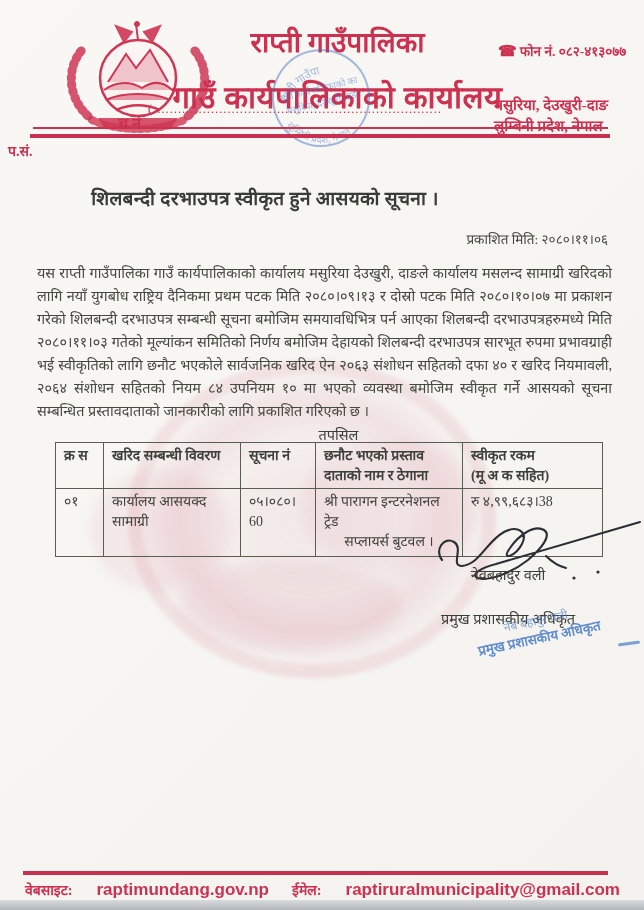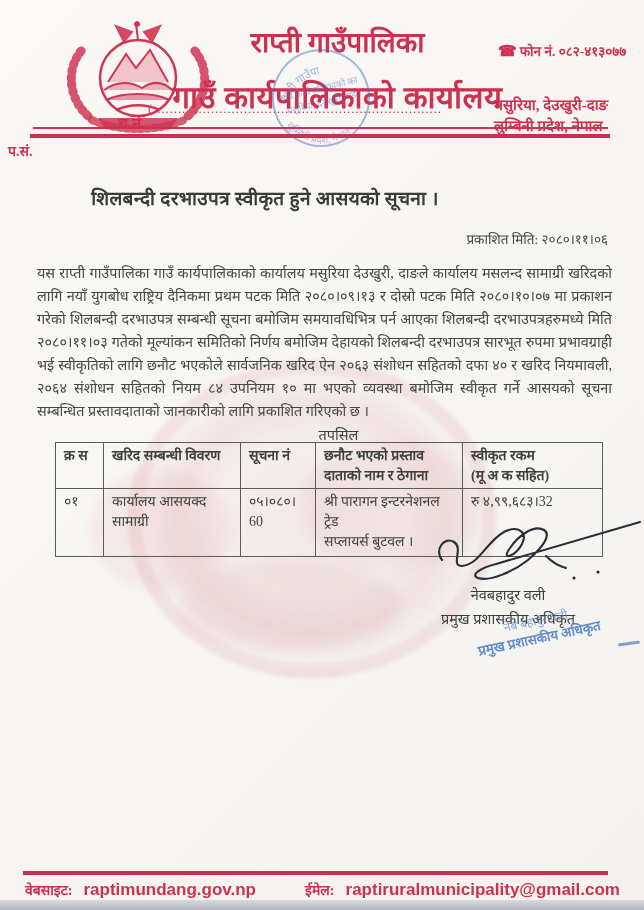--- a/index.html
+++ b/index.html
@@ -49,33 +49,33 @@
   table.sched th,table.sched td{
     border:1.5px solid #5a5d52;padding:3px 8px 2px 8px;vertical-align:top;text-align:left;
     font-size:14px;color:#3e4139;line-height:20px;
   }
   table.sched th{font-weight:bold;}
   td.tall{height:62px;}
   .cell-line{display:block;}
 
   
   .sig-svg{left:428px;top:516px;}
-  .sig-name{left:418px;top:584px;width:180px;text-align:center;font-size:14.5px;color:#3b3e36;}
+  .sig-name{left:418px;top:564px;width:180px;text-align:center;font-size:14.5px;color:#3b3e36;}
   .sig-desig{left:402px;top:608px;width:212px;text-align:center;font-size:14.5px;color:#3b3e36;}
   .sig-stamp{left:430px;top:612px;width:215px;transform:rotate(-12deg);color:#4a7bc8;opacity:0.85;text-align:center;}
   .sig-stamp .l1{font-size:12px;opacity:0.75;}
   .sig-stamp .l2{font-size:13.5px;font-weight:bold;}
   .sig-stamp-dash{left:618px;top:642px;width:22px;height:3px;background:#4a7bc8;opacity:0.7;border-radius:2px;transform:rotate(-8deg);}
 
   
   .footer-rule{left:23px;top:871px;width:585px;height:3.5px;background:#c92f4e;}
   .footer-row{left:25px;top:880px;width:595px;display:flex;justify-content:space-between;align-items:baseline;}
   .footer-item{white-space:nowrap;color:#cd3150;}
   .footer-label{font-size:14px;font-weight:bold;font-family:"Liberation Serif","DejaVu Serif",serif;}
-  .footer-value{font-size:17px;font-weight:bold;font-family:"Liberation Sans","DejaVu Sans",sans-serif;margin-left:11px;}
+  .footer-value{font-size:17px;font-weight:bold;font-family:"Liberation Sans","DejaVu Sans",sans-serif;margin-left:24px;}
   .bottom-strip{left:0;top:900px;width:644px;height:10px;background:linear-gradient(#d8dbde,#b1b6bb);}
 
   svg text{font-family:"Liberation Serif","DejaVu Serif",serif;}
 </style>
 </head>
 <body>
 
 <div class="page">
 
   <div class="abs wm-circle"></div>
@@ -172,23 +172,23 @@
         <span class="cell-line">स्वीकृत रकम</span>
         <span class="cell-line">(मू अ क सहित)</span>
       </th>
     </tr>
     <tr>
       <td class="tall">०१</td>
       <td class="tall">कार्यालय आसयक्द सामाग्री</td>
       <td class="tall">०५।०८०।60</td>
       <td class="tall">
         <span class="cell-line">श्री पारागन इन्टरनेशनल ट्रेड</span>
-        <span class="cell-line" style="">सप्लायर्स बुटवल ।</span>
+        <span class="cell-line" style="text-align:center">सप्लायर्स बुटवल ।</span>
       </td>
-      <td class="tall">रु ४,९९,६८३।32</td>
+      <td class="tall">रु ४,९९,६८३।38</td>
     </tr>
   </tbody>
     </table>
 
   <svg class="abs sig-svg" width="216" height="78" viewBox="0 0 216 78">
     <g stroke="#2b2e33" stroke-width="2.1" fill="none" stroke-linecap="round">
       <path d="M14,44 C6,34 16,20 26,26 C36,32 22,50 34,50 C52,48 58,26 76,16 C90,9 100,16 94,28 C88,40 72,46 82,32 C90,20 106,8 116,14 C124,19 114,32 100,44 C86,55 62,66 50,62 C42,59 52,52 68,48 L212,6"></path>
       <path d="M118,40 C124,46 130,50 138,52"></path>
     </g>
     <circle cx="146" cy="62" r="1.6" fill="#2b2e33"></circle>

